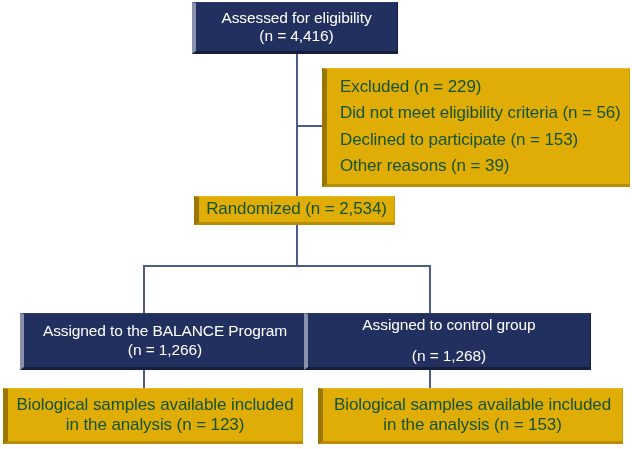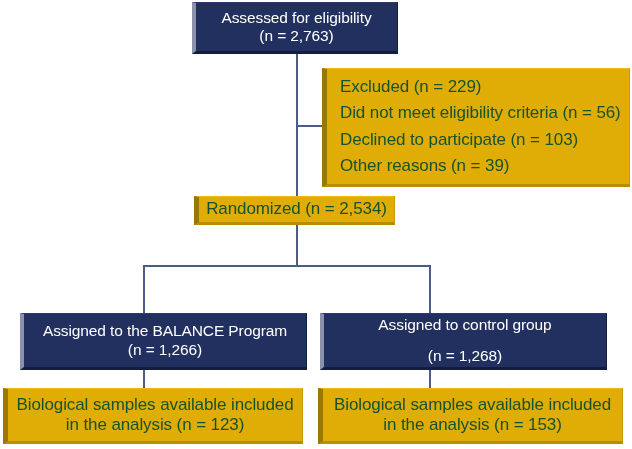--- a/index.html
+++ b/index.html
@@ -73,21 +73,21 @@
     padding-left: 13px;
   }
 
   .node.gold.left-align .ln { line-height: 1.55; }
 
   
   #node-assessed      { left: 192px; top: 2px;   width: 206px; height: 52px; }
   #node-excluded      { left: 322px; top: 68px;  width: 308px; height: 119px; }
   #node-randomized    { left: 194px; top: 196px; width: 201px; height: 29px; }
   #node-balance-arm   { left: 8px;   top: 313px; width: 287px; height: 57px; margin-left: 12px; }
-  #node-control-arm   { left: 320px; top: 313px; width: 287px; height: 57px; gap: 12px; }
+  #node-control-arm   { left: 304px; top: 313px; width: 287px; height: 57px; gap: 12px; }
   #node-balance-bio   { left: 3px;   top: 388px; width: 300px; height: 56px; }
   #node-control-bio   { left: 318px; top: 388px; width: 305px; height: 56px; }
 
   
   #conn-assessed-down  { left: 296px; top: 54px;  height: 143px; }
   #conn-excluded-out   { left: 296px; top: 125px; width: 28px; }
   #conn-rand-down      { left: 296px; top: 225px; height: 41px; }
   #conn-split-bar      { left: 143px; top: 265px; width: 288px; }
   #conn-left-drop      { left: 143px; top: 265px; height: 49px; }
   #conn-right-drop     { left: 429px; top: 265px; height: 49px; }
@@ -103,27 +103,27 @@
   <div class="conn conn-h" id="conn-excluded-out"></div>
   <div class="conn conn-v" id="conn-rand-down"></div>
   <div class="conn conn-h" id="conn-split-bar"></div>
   <div class="conn conn-v" id="conn-left-drop"></div>
   <div class="conn conn-v" id="conn-right-drop"></div>
   <div class="conn conn-v" id="conn-left-bio-drop"></div>
   <div class="conn conn-v" id="conn-right-bio-drop"></div>
 
   <div class="node navy" id="node-assessed">
     <span class="ln">Assessed for eligibility</span>
-    <span class="ln">(n = 2,763)</span>
+    <span class="ln">(n = 4,416)</span>
   </div>
 
   <div class="node gold left-align" id="node-excluded">
     <span class="ln">Excluded (n = 229)</span>
     <span class="ln">Did not meet eligibility criteria (n = 56)</span>
-    <span class="ln">Declined to participate (n = 103)</span>
+    <span class="ln">Declined to participate (n = 153)</span>
     <span class="ln">Other reasons (n = 39)</span>
   </div>
 
   <div class="node gold" id="node-randomized">
     <span class="ln">Randomized (n = 2,534)</span>
   </div>
 
   <div class="node navy" id="node-balance-arm">
     <span class="ln">Assigned to the BALANCE Program</span>
     <span class="ln">(n = 1,266)</span>

